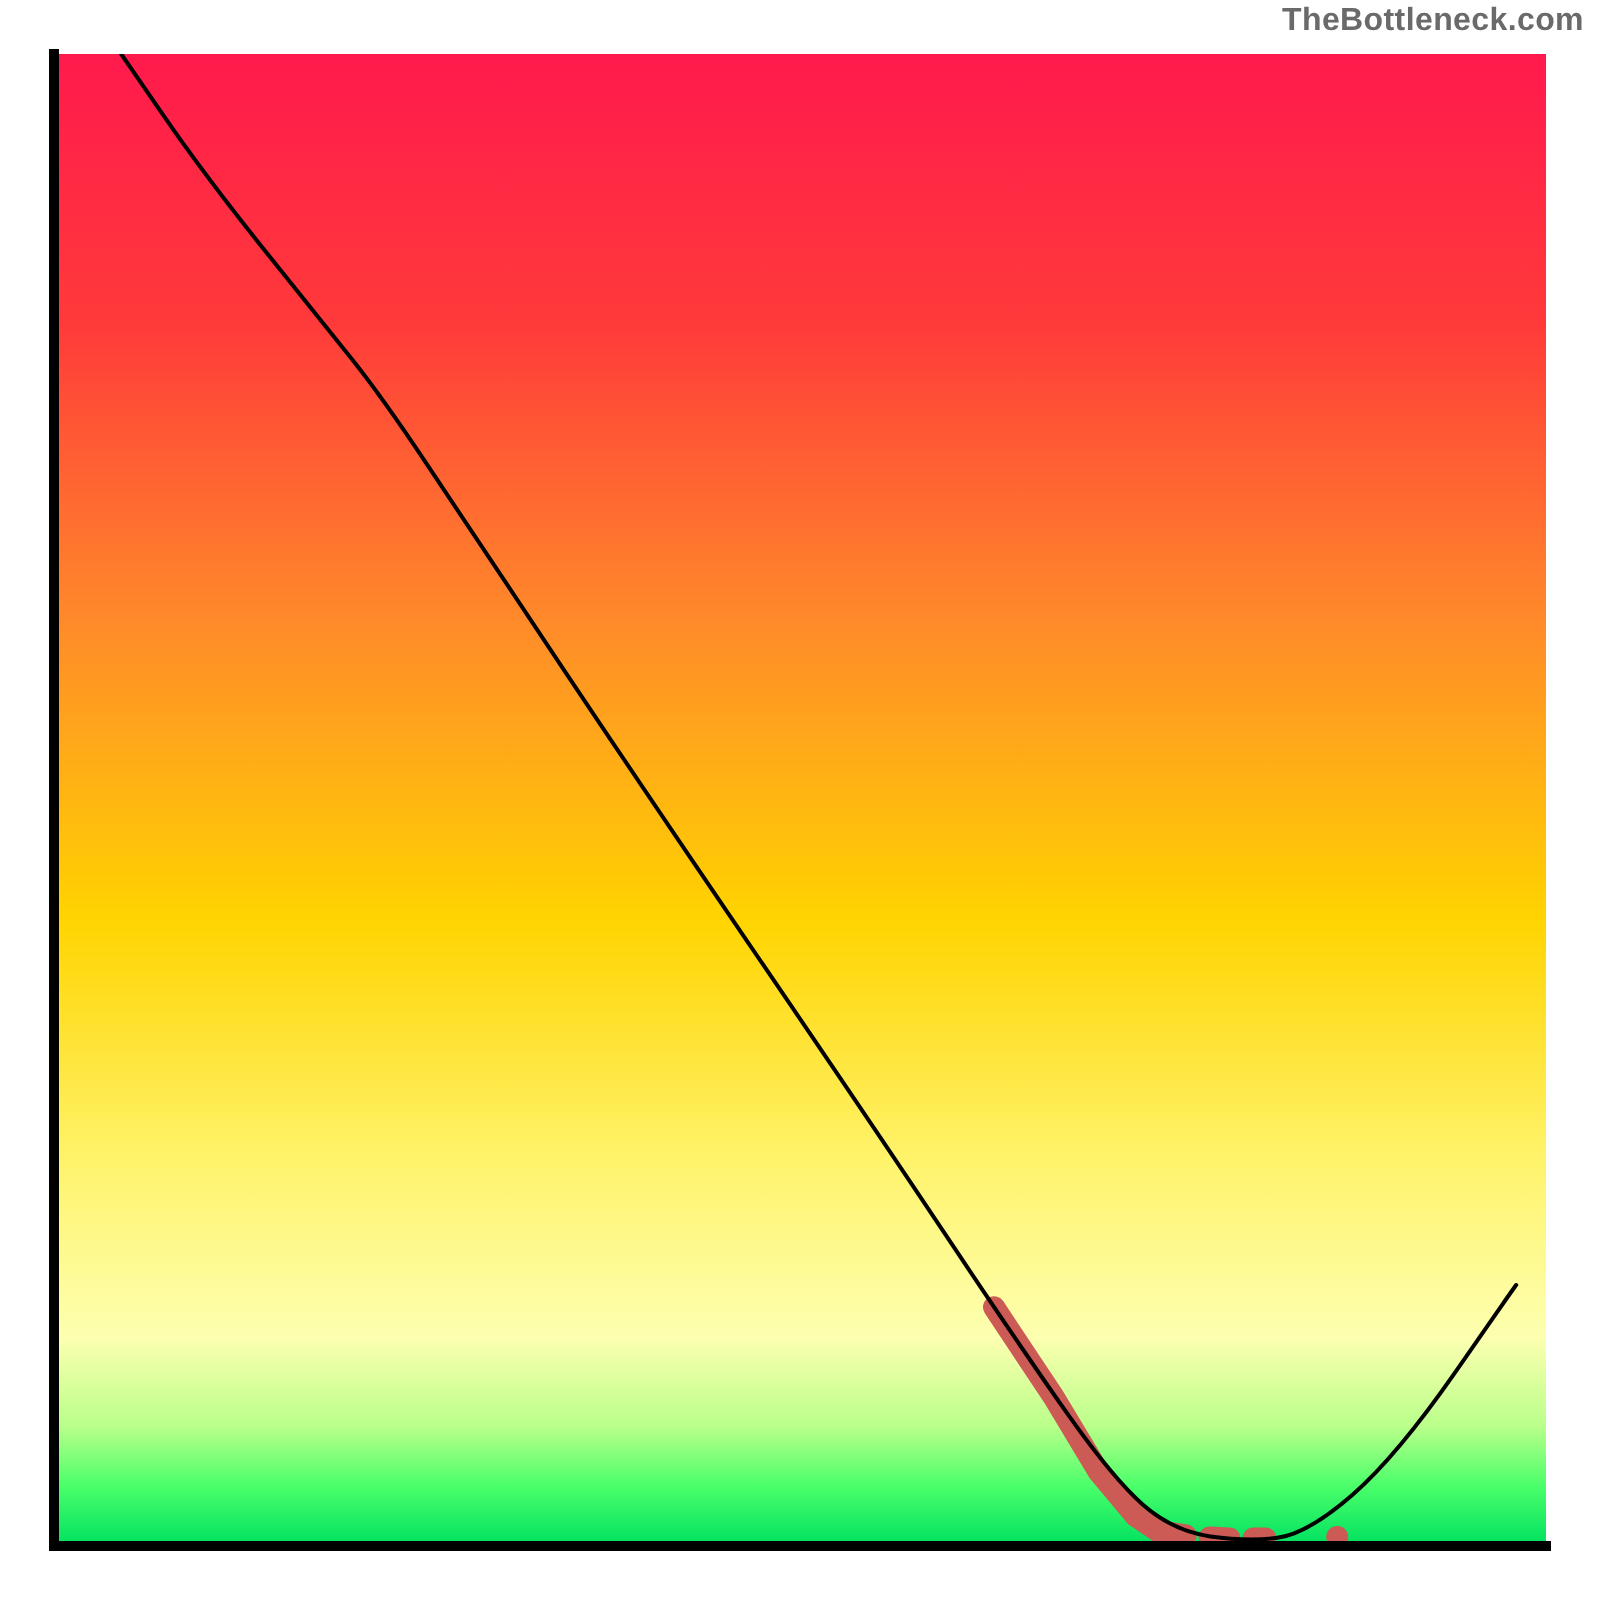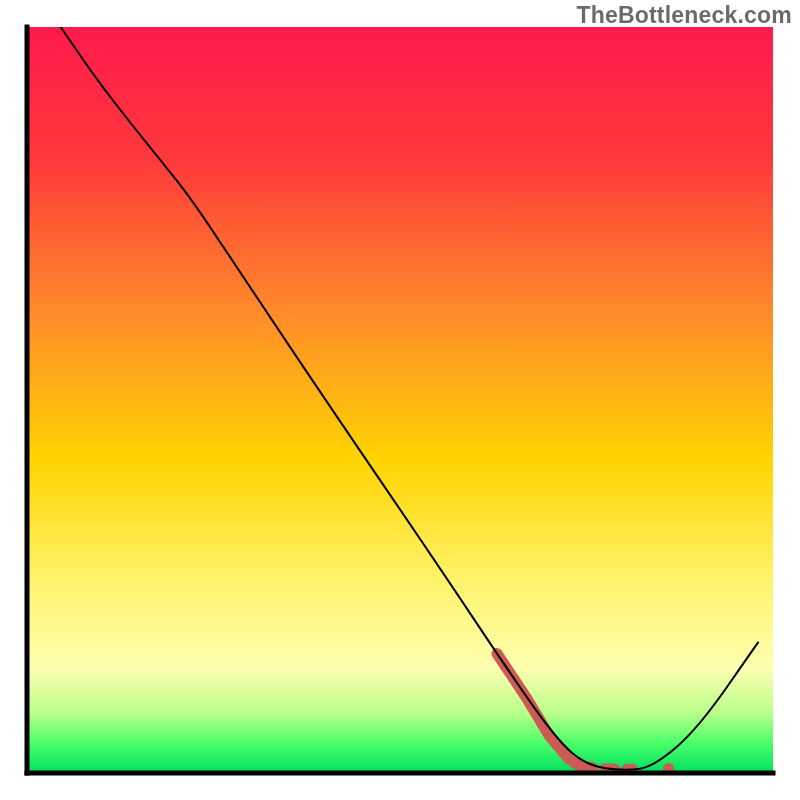--- a/index.html
+++ b/index.html
@@ -12,21 +12,21 @@
   }
   .container {
     position: relative;
     width: 800px;
     height: 800px;
   }
   .watermark {
     position: absolute;
     top: 2px;
     right: 8px;
-    font-size: 23px;
+    font-size: 16px;
     font-weight: bold;
     color: #6a6a6a;
     letter-spacing: 0.2px;
   }
   svg {
     display: block;
   }
 </style>
 </head>
 <body>

